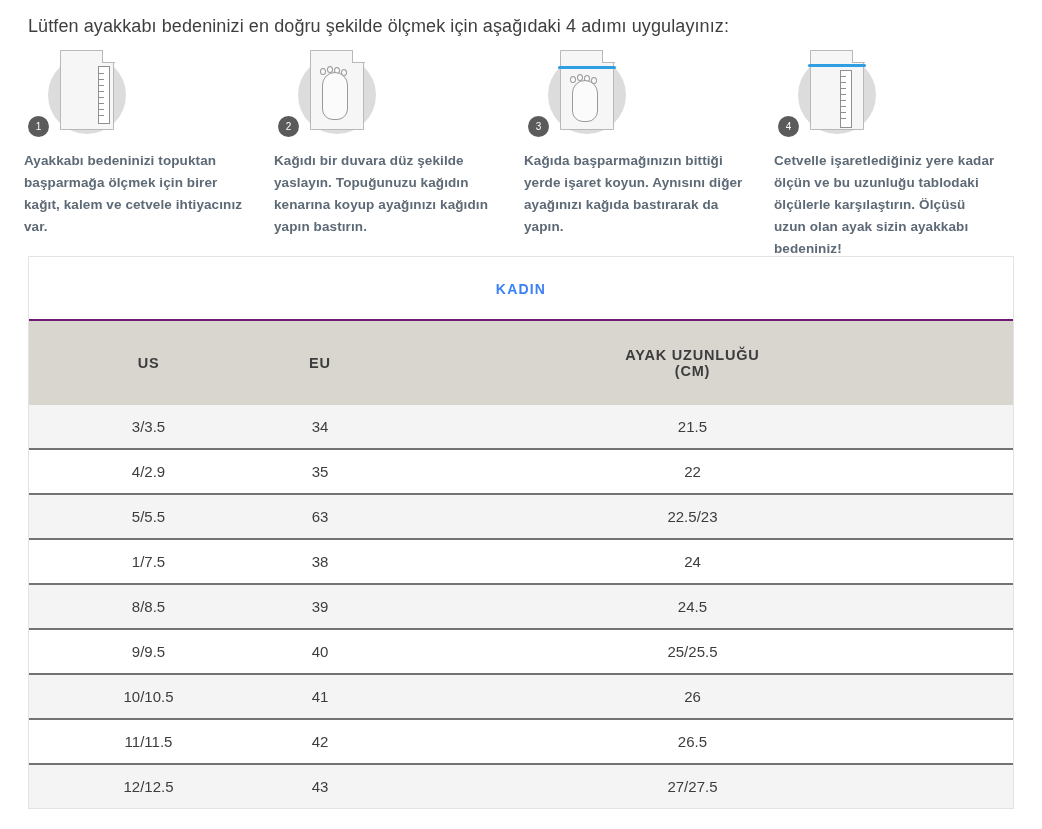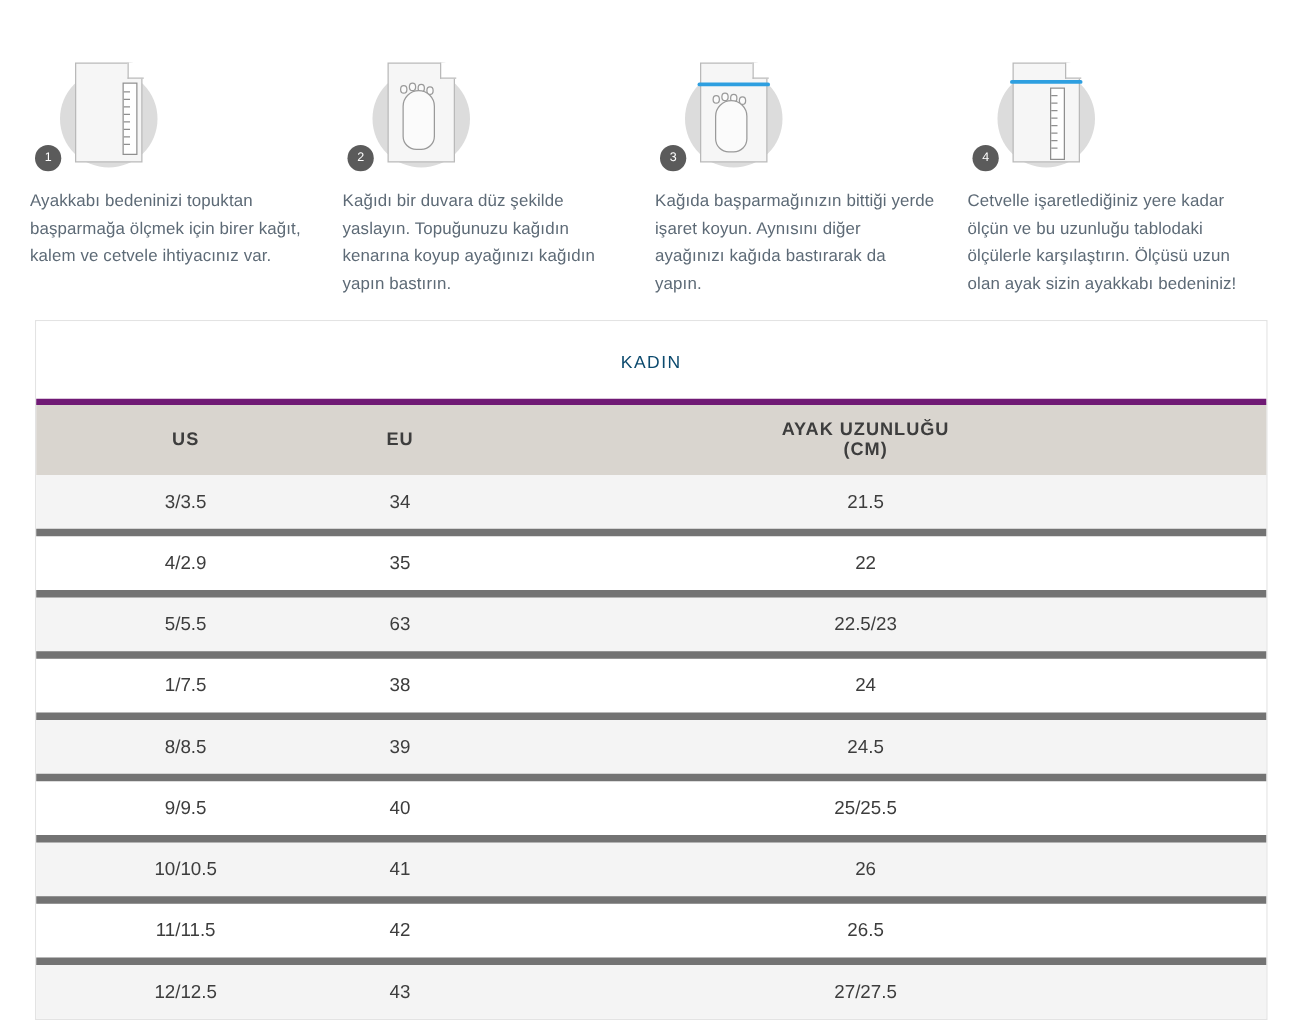--- a/index.html
+++ b/index.html
@@ -142,52 +142,53 @@
     font-size: 10px;
     line-height: 21px;
     text-align: center;
   }
   .step-text {
     margin-top: 12px;
     font-size: 13.5px;
     line-height: 22px;
     color: #5d6a76;
     letter-spacing: 0.1px;
+    font-weight: bold;
   }
 
   
   .table-wrap {
     position: absolute;
     left: 28px;
     top: 256px;
     width: 986px;
     border: 1px solid #e3e3e3;
     background: #fff;
   }
   table {
     width: 100%;
     border-collapse: collapse;
     font-size: 15px;
   }
   th, td {
     text-align: center;
-    border-bottom: 6px solid #737373;
+    border-bottom: 2px solid #737373;
   }
   .title-row th {
     padding: 24px 0 22px 0;
     font-size: 14px;
-    font-weight: normal;
+    font-weight: bold;
     letter-spacing: 1.2px;
-    color: #0c4a6e;
+    color: #3b82f6;
     background: #ffffff;
-    border-bottom: 5px solid #701a75;
+    border-bottom: 2px solid #701a75;
   }
   .head-row th {
     background: #d9d5cf;
-    padding: 12px 0;
+    padding: 26px 0;
     font-size: 14.5px;
     font-weight: bold;
     letter-spacing: 0.8px;
     color: #3d3d3d;
     border-bottom: none;
   }
   .head-row th span.sub { display: block; }
   tbody td {
     padding: 13px 0;
     font-size: 15px;
@@ -195,20 +196,21 @@
   }
   tbody tr:nth-child(odd) td { background: #f4f4f4; }
   tbody tr:nth-child(even) td { background: #ffffff; }
   tbody tr:last-child td { border-bottom: none; }
 </style>
 </head>
 <body>
 
 <div class="page">
 
+  <div class="intro">Lütfen ayakkabı bedeninizi en doğru şekilde ölçmek için aşağıdaki 4 adımı uygulayınız:</div>
 
   <div class="steps">
 
     <div class="step">
       <div class="step-illus">
         <div class="circle"></div>
         <div class="paper"></div>
         <div class="ruler">
           <i style="top:6px"></i>
             <i style="top:12px"></i>

